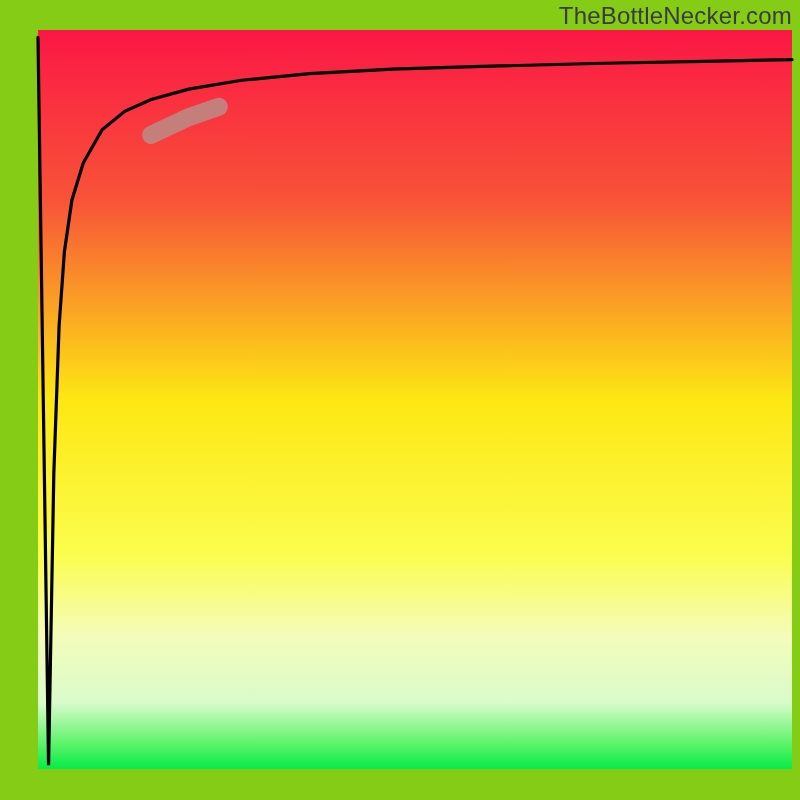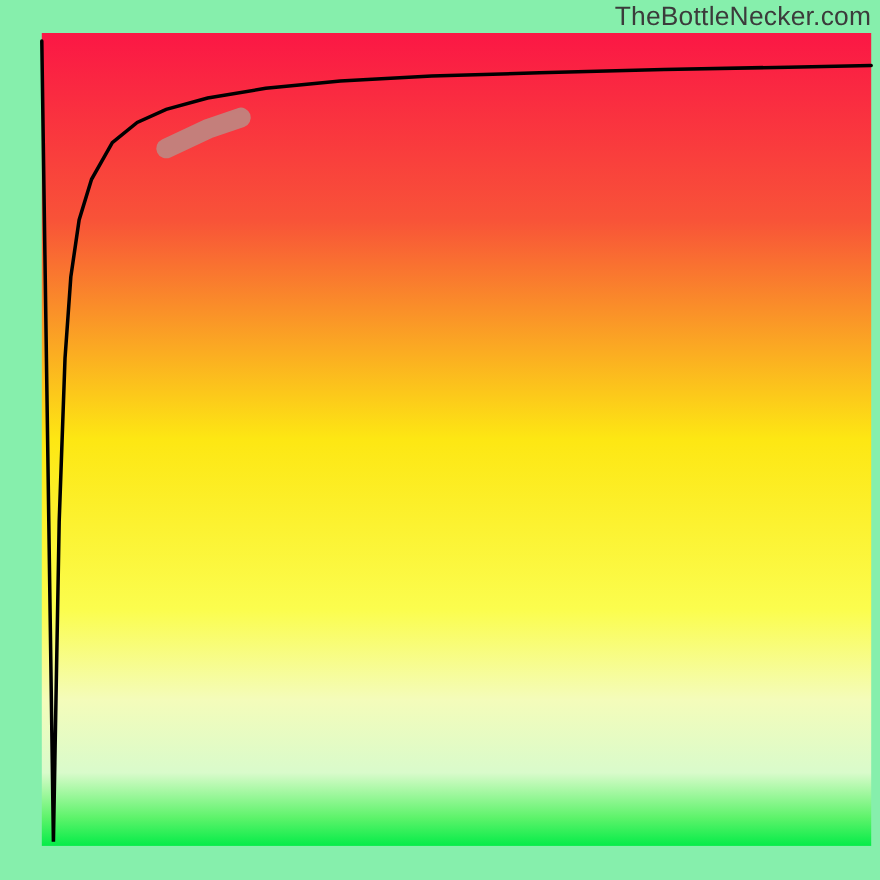--- a/index.html
+++ b/index.html
@@ -7,21 +7,21 @@
     padding: 0;
     width: 800px;
     height: 800px;
     background: #000;
     overflow: hidden;
   }
   .frame {
     position: relative;
     width: 800px;
     height: 800px;
-    background: #86efac;
+    background: #84cc16;
   }
   .attribution {
     position: absolute;
     top: 2px;
     right: 8px;
     font-family: Arial, Helvetica, sans-serif;
     font-size: 24px;
     font-weight: 400;
     color: #3b3b3b;
     letter-spacing: 0.2px;

